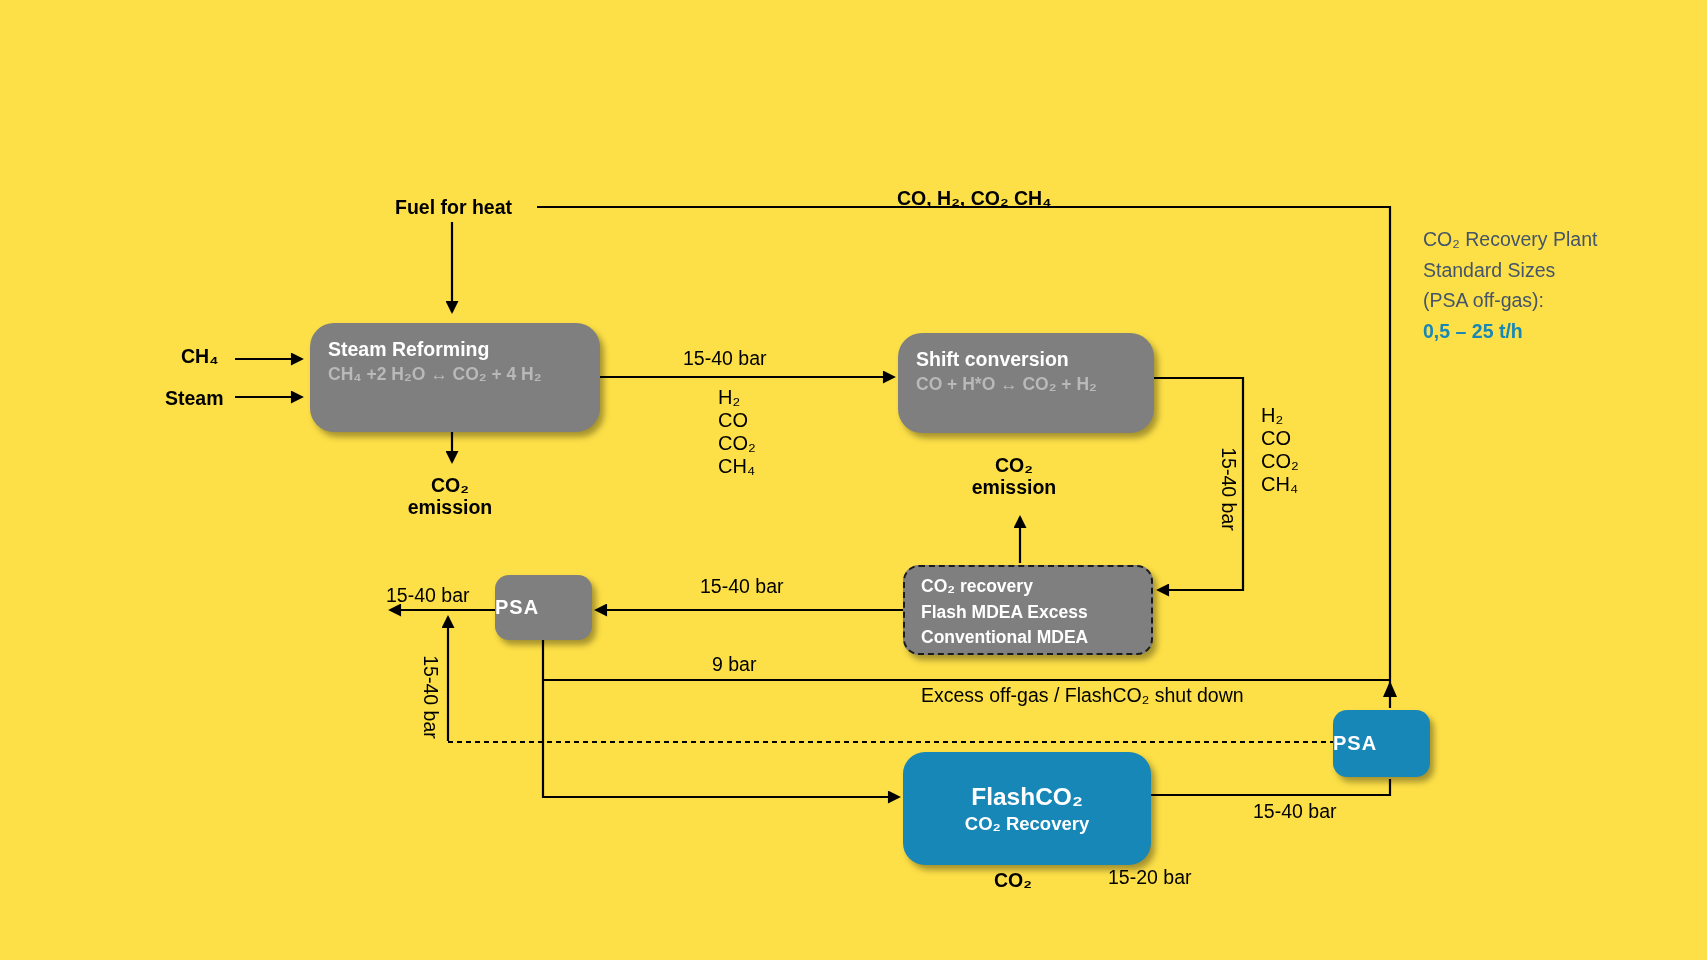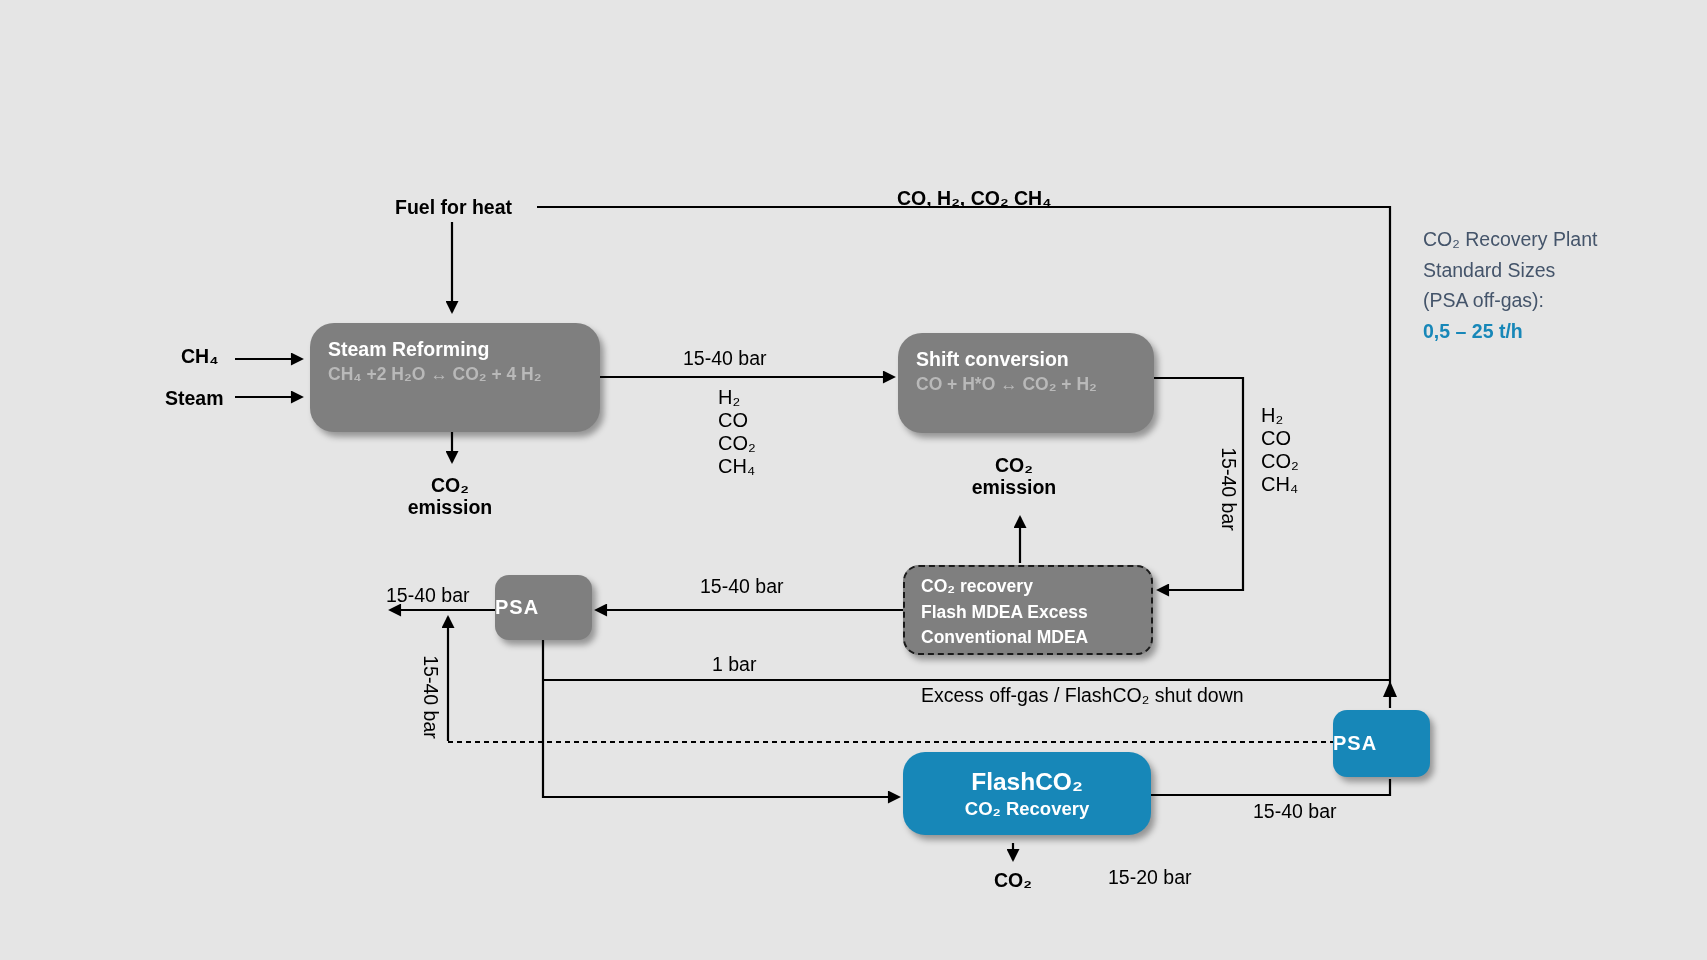--- a/index.html
+++ b/index.html
@@ -1,17 +1,17 @@
 <!DOCTYPE html>
 <html><head>
 <meta charset="utf-8">
 <style>
   html,body{margin:0;padding:0;background:#fff;}
   #stage{
-    position:relative;width:1707px;height:960px;background:#e5e5e5;overflow:hidden;
+    position:relative;width:1707px;height:960px;background:#fde047;overflow:hidden;
     font-family:"Liberation Sans","DejaVu Sans",sans-serif;color:#000;
   }
   svg.connectors{position:absolute;left:0;top:0;}
   .lbl{position:absolute;font-size:19.5px;line-height:1.15;white-space:nowrap;}
   .b{font-weight:bold;}
   .ctr{transform:translateX(-50%);text-align:center;}
   .vert{transform:translate(-50%,-50%) rotate(90deg);}
   .gaslist{position:absolute;font-size:20px;line-height:23px;}
   .box{
     position:absolute;background:#7f7f7f;color:#ffffff;font-weight:bold;
@@ -118,28 +118,28 @@
 
   <div class="lbl" style="left:700px;top:575px;">15-40 bar</div>
 
   <div class="box psabox" style="left:495px;top:575px;width:97px;height:65px;">
     <span>PSA</span>
   </div>
 
   <div class="lbl" style="left:386px;top:584px;">15-40 bar</div>
   <div class="lbl vert" style="left:431px;top:697px;">15-40 bar</div>
 
-  <div class="lbl" style="left:712px;top:653px;">1 bar</div>
+  <div class="lbl" style="left:712px;top:653px;">9 bar</div>
   <div class="lbl" style="left:921px;top:684px;">Excess off-gas / FlashCO₂ shut down</div>
 
   <div class="box psabox bluebox" style="left:1333px;top:710px;width:97px;height:67px;">
     <span>PSA</span>
   </div>
 
-  <div class="box flashbox bluebox" style="left:903px;top:752px;width:248px;height:83px;">
+  <div class="box flashbox bluebox" style="left:903px;top:752px;width:248px;height:113px;">
     <div class="flash-title">FlashCO₂</div>
     <div class="flash-sub">CO₂ Recovery</div>
   </div>
 
   <div class="lbl" style="left:1253px;top:800px;">15-40 bar</div>
   <div class="lbl b ctr" style="left:1013px;top:869px;">CO₂</div>
   <div class="lbl" style="left:1108px;top:866px;">15-20 bar</div>
 
   <div class="note" style="left:1423px;top:224px;">
     <div>CO₂ Recovery Plant</div>

